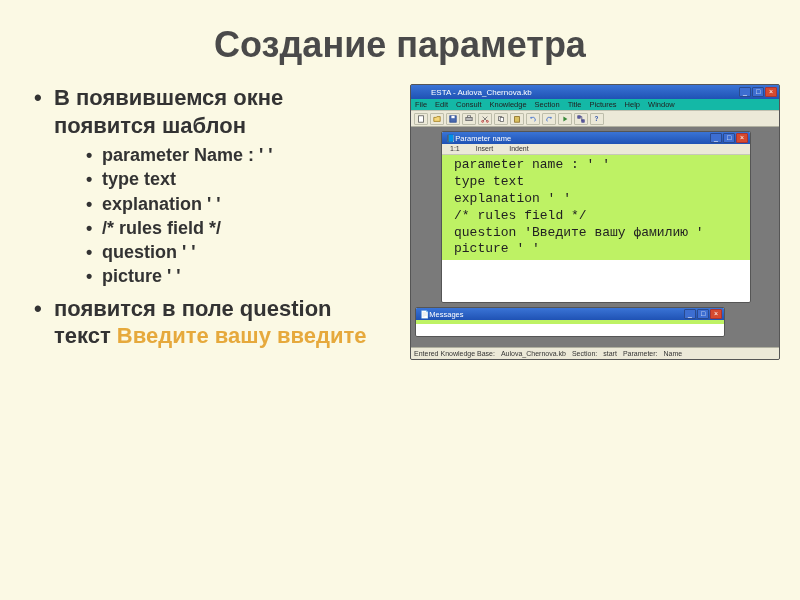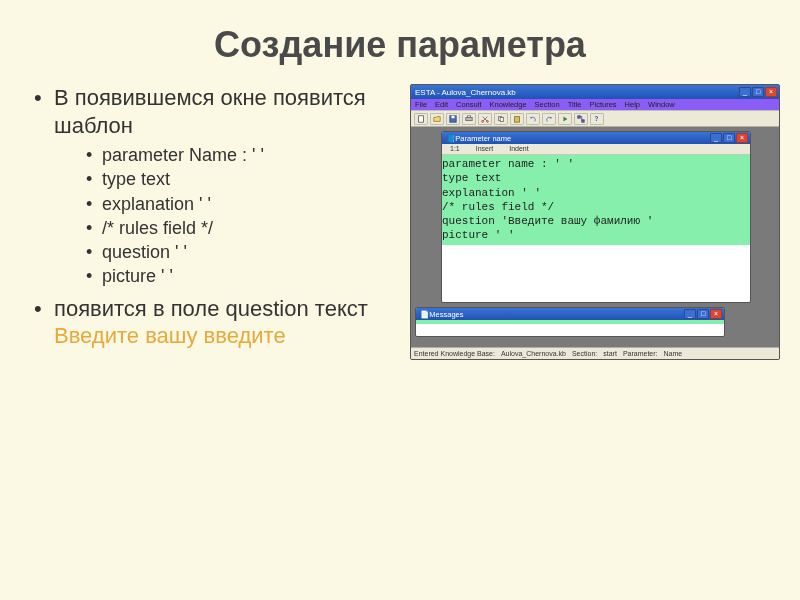--- a/index.html
+++ b/index.html
@@ -19,20 +19,21 @@
     padding-top: 24px;
     padding-bottom: 18px;
   }
   .content {
     display: flex;
     padding: 0 30px;
   }
   .left-col {
     flex: 0 0 370px;
     padding-right: 10px;
+    font-weight: bold;
   }
   .main-list {
     list-style: none;
     font-size: 22px;
     color: #333;
   }
   .main-list > li {
     position: relative;
     padding-left: 24px;
     margin-bottom: 6px;
@@ -84,35 +85,35 @@
   }
   .title-bar {
     background: linear-gradient(#3a74d6, #1f52b4);
     color: #fff;
     height: 14px;
     display: flex;
     align-items: center;
     padding: 0 2px 0 4px;
     font-size: 8px;
   }
-  .title-bar .caption { flex: 1; }
+  .title-bar .caption { flex: 1; margin-left: 16px; }
   .win-btns { display: flex; gap: 1px; }
   .win-btn {
     width: 12px; height: 10px;
     background: #3d6ed1;
     border: 1px solid #2a4a8f;
     border-radius: 1px;
     color: #fff;
     font-size: 7px;
     line-height: 8px;
     text-align: center;
   }
   .win-btn.close { background: #d64a2f; border-color: #a33; }
   .menu-bar {
-    background: #8b5cf6;
+    background: #14b8a6;
     height: 12px;
     display: flex;
     align-items: center;
     gap: 8px;
     padding: 0 4px;
     font-size: 7.5px;
     color: #222;
     border-bottom: 1px solid #c0c0b0;
   }
   .toolbar {
@@ -165,23 +166,23 @@
   .child-header {
     background: #ece9d8;
     height: 11px;
     display: flex;
     font-size: 7px;
     color: #333;
     border-bottom: 1px solid #c8c8b8;
   }
   .child-header span { padding: 1px 8px; }
   .child-body {
-    background: #86efac;
-    padding: 2px 0;
-    font-size: 11px;
+    background: #bef264;
+    padding: 2px 12px;
+    font-size: 13px;
     color: #222;
     line-height: 1.3;
     font-family: 'Courier New', monospace;
     white-space: pre;
   }
   .status-bar {
     background: #ece9d8;
     height: 12px;
     display: flex;
     align-items: center;

